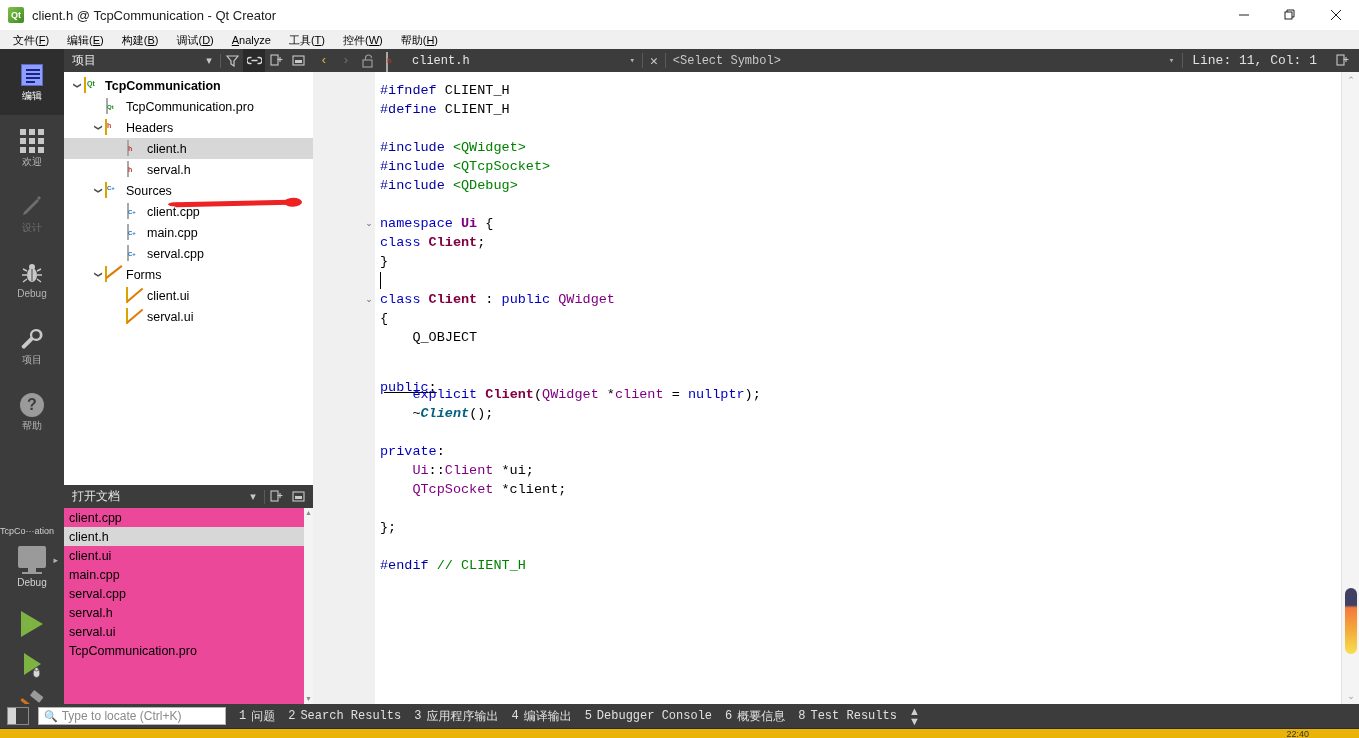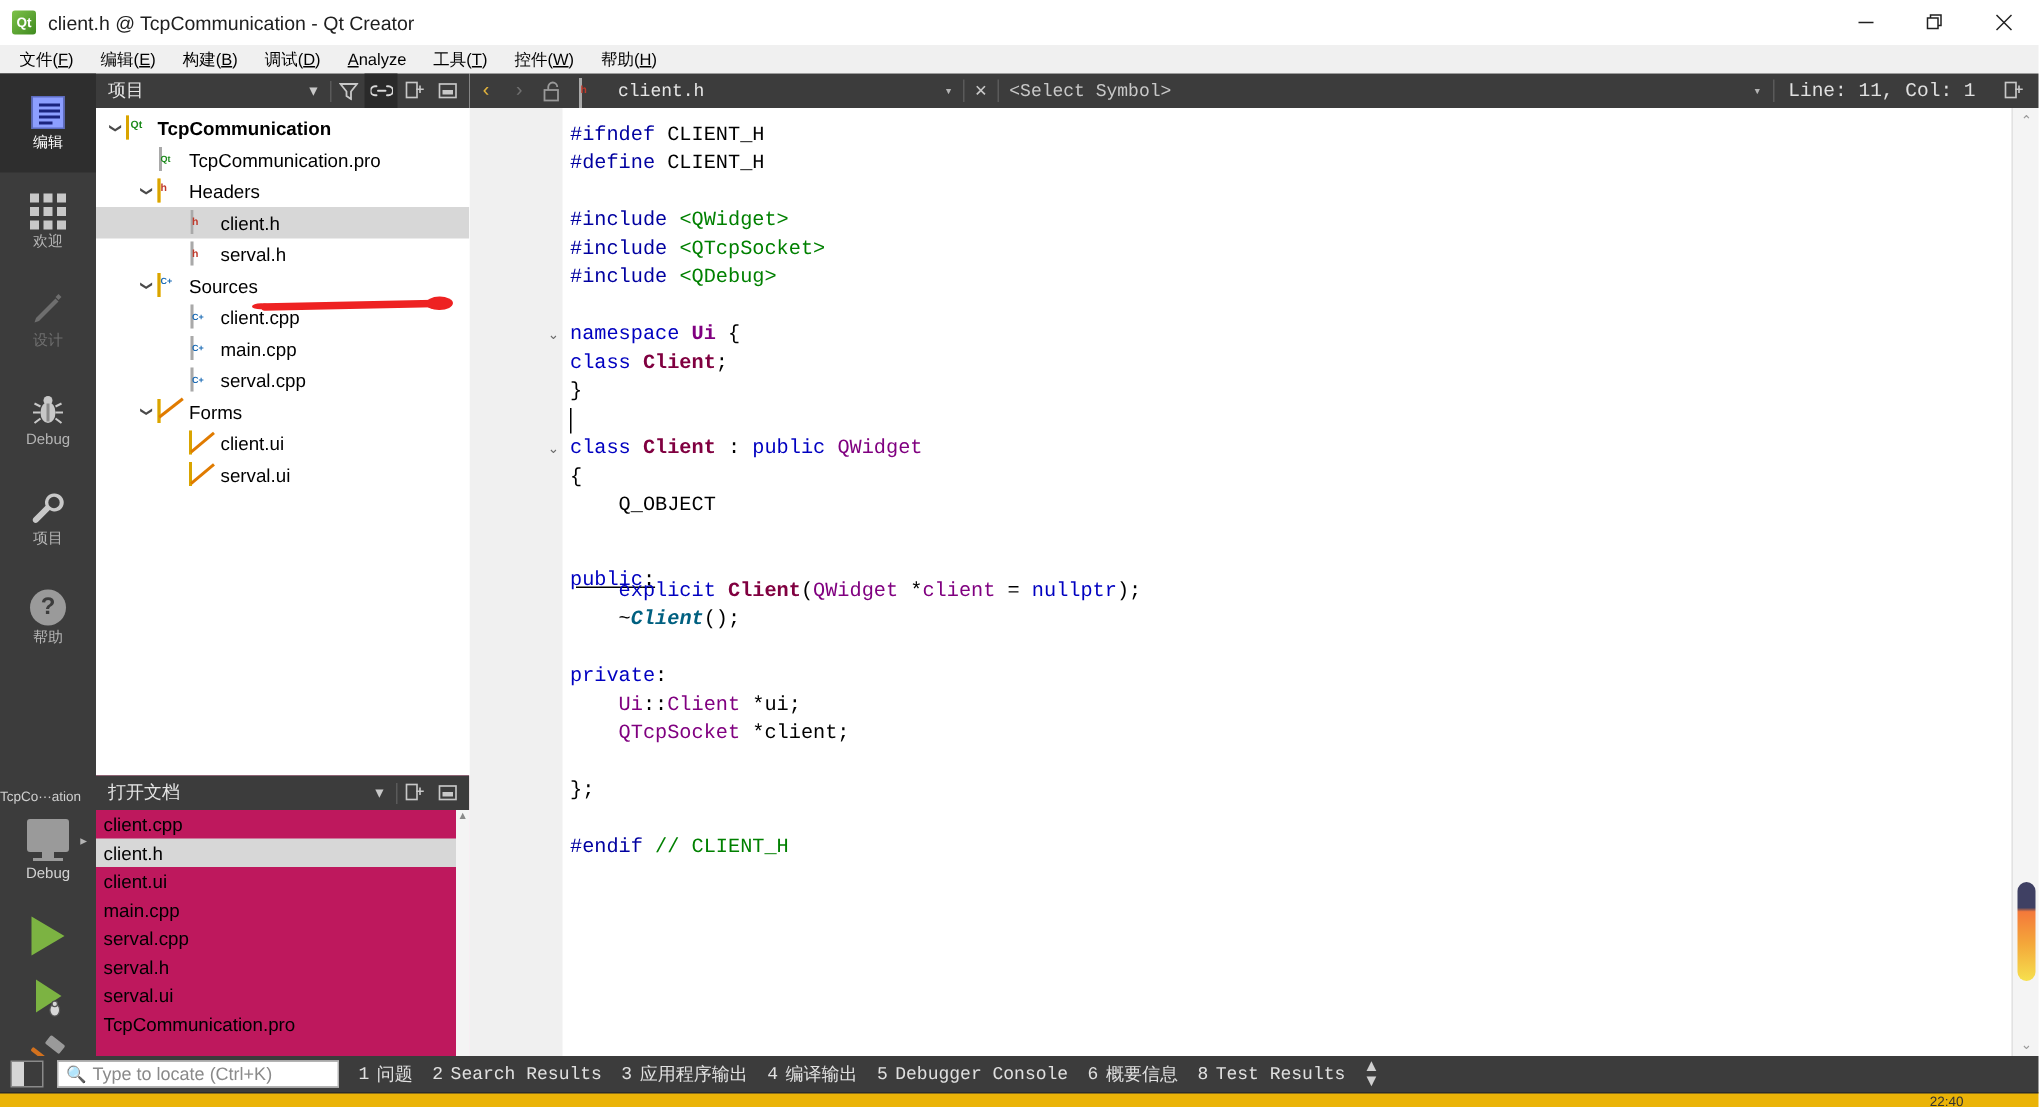--- a/index.html
+++ b/index.html
@@ -126,21 +126,21 @@
   #redline::after{
     content:""; position:absolute; right:-10px; top:-2px; width:18px; height:9px;
     background:#ee2222; border-radius:50%;
   }
   #redline::before{
     content:""; position:absolute; left:-6px; top:0px; width:12px; height:4px;
     background:#ee2222; border-radius:50%;
   }
 
   
-  #docs-panel { position:absolute; left:64px; top:485px; width:249px; height:219px; background:#be185d;margin-top:32px; }
+  #docs-panel { position:absolute; left:64px; top:485px; width:249px; height:219px; background:#ec4899; }
   #docs-head { position:absolute;left:0;top:0;width:249px;height:23px;background:#3c3c3c;display:flex;align-items:center;}
   #docs-title { color:#e6e6e6; font-size:12px; margin-left:8px; }
   #docs-list { position:absolute; left:0; top:23px; width:240px; height:196px; overflow:hidden; }
   .dn { height:19px; display:flex; align-items:center; font-size:12.5px; color:#000; padding-left:5px; }
   .dn.sel { background:#d7d7d7; }
   #docs-scroll { position:absolute; right:0; top:23px; width:9px; height:196px; background:#f4f4f4; }
   #docs-scroll .up,#docs-scroll .dn2 { position:absolute;left:0;width:9px;height:10px;color:#8a8a8a;font-size:7px;text-align:center;line-height:10px;}
   #docs-scroll .up{top:0;} #docs-scroll .dn2{bottom:0;}
 
   

